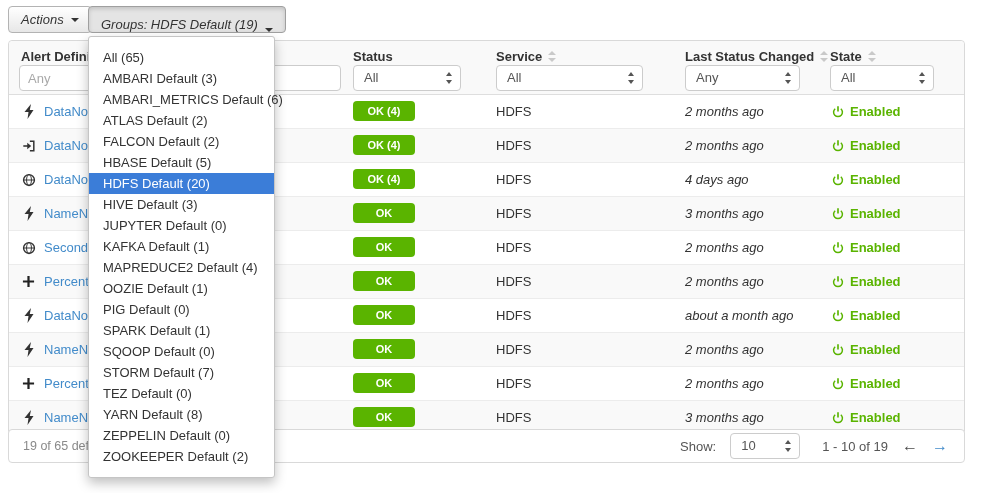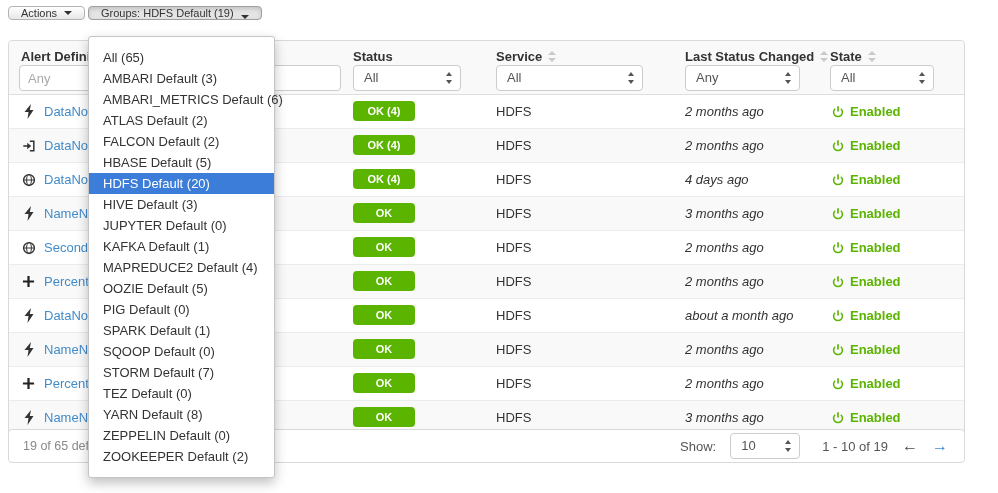--- a/index.html
+++ b/index.html
@@ -1,22 +1,22 @@
 <!DOCTYPE html>
 <html><head>
 <meta charset="utf-8">
 <style>
   html,body{margin:0;padding:0;background:#fff;}
   body{font-family:"Liberation Sans",sans-serif;font-size:13px;color:#333;}
   #app{position:relative;width:998px;height:493px;overflow:hidden;background:#fff;}
 
   
-  .btn{position:absolute;top:6px;height:14px;box-sizing:border-box;padding:0 12px;
+  .btn{position:absolute;top:6px;height:27px;box-sizing:border-box;padding:0 12px;
        background:linear-gradient(#ffffff,#e7e7e7);border:1px solid #b3b3b3;border-radius:4px;
-       font-size:11px;color:#333;display:flex;align-items:center;cursor:pointer;white-space:nowrap;}
+       font-size:13px;color:#333;display:flex;align-items:center;cursor:pointer;white-space:nowrap;font-style:italic;}
   #actions-btn{left:8px;}
   #groups-btn{left:88px;background:#e4e4e4;box-shadow:inset 0 2px 4px rgba(0,0,0,.15);border-color:#9f9f9f;align-items:flex-end;}
   .caret{display:inline-block;width:0;height:0;border-left:4px solid transparent;
          border-right:4px solid transparent;border-top:4px solid #333;margin-left:7px;}
 
   
   #panel{position:absolute;left:8px;top:40px;width:957px;box-sizing:border-box;
          border:1px solid #d9d9d9;border-radius:4px;background:#fff;}
   #thead{position:relative;height:53px;background:#f9f9f9;border-bottom:1px solid #dedede;border-radius:4px 4px 0 0;}
   .th{position:absolute;top:8px;font-weight:bold;color:#333;display:flex;align-items:center;cursor:pointer;}
@@ -376,21 +376,21 @@
       <div class="dd-item">AMBARI Default (3)</div>
       <div class="dd-item">AMBARI_METRICS Default (6)</div>
       <div class="dd-item">ATLAS Default (2)</div>
       <div class="dd-item">FALCON Default (2)</div>
       <div class="dd-item">HBASE Default (5)</div>
       <div class="dd-item active">HDFS Default (20)</div>
       <div class="dd-item">HIVE Default (3)</div>
       <div class="dd-item">JUPYTER Default (0)</div>
       <div class="dd-item">KAFKA Default (1)</div>
       <div class="dd-item">MAPREDUCE2 Default (4)</div>
-      <div class="dd-item">OOZIE Default (5)</div>
+      <div class="dd-item">OOZIE Default (1)</div>
       <div class="dd-item">PIG Default (0)</div>
       <div class="dd-item">SPARK Default (1)</div>
       <div class="dd-item">SQOOP Default (0)</div>
       <div class="dd-item">STORM Default (7)</div>
       <div class="dd-item">TEZ Default (0)</div>
       <div class="dd-item">YARN Default (8)</div>
       <div class="dd-item">ZEPPELIN Default (0)</div>
       <div class="dd-item">ZOOKEEPER Default (2)</div>
     </div>
 

